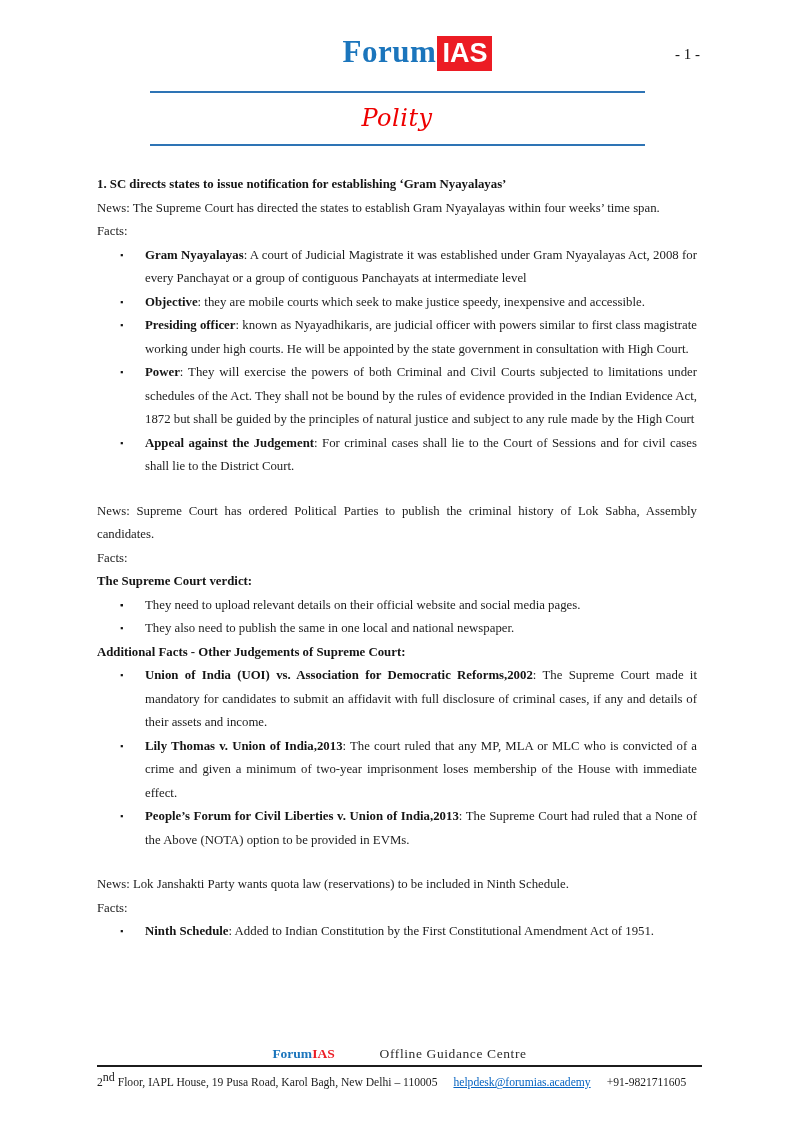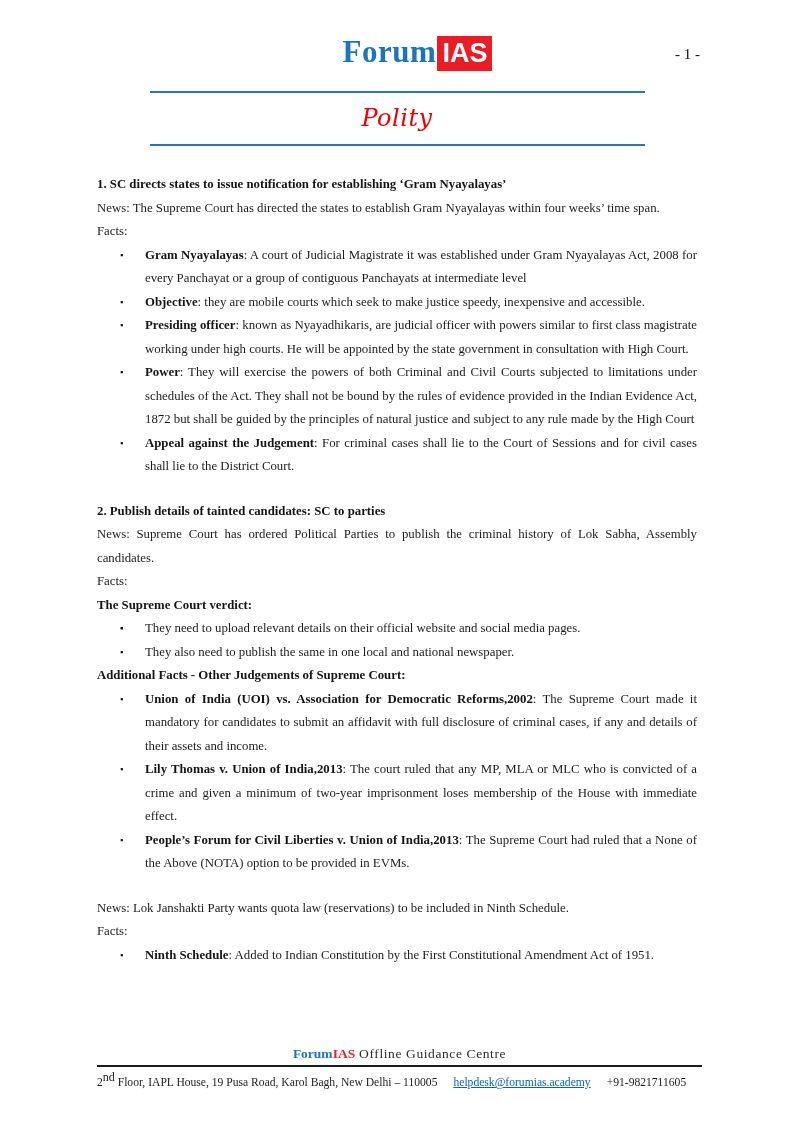--- a/index.html
+++ b/index.html
@@ -28,21 +28,21 @@
   .subheading { font-weight:bold; color:#151515; }
   .bullet { position:relative; padding-left:48px; }
   .marker { position:absolute; left:23px; top:0; font-size:9px; line-height:23.5px; color:#111; }
   .b-bold { font-weight:bold; color:#151515; }
   .sec1 { margin-top:27px; }
   
   .footer { position:absolute; left:97px; right:92px; bottom:34px; }
   .footer-centre { text-align:center; font-size:13.5px; margin-bottom:3px; color:#222; }
   .f-blue { color:#1b75bc; font-weight:bold; }
   .f-red  { color:#ec1c24; font-weight:bold; }
-  .f-rest { color:#2b2b2b; letter-spacing:0.6px; }
+  .f-rest { color:#2b2b2b; letter-spacing:0.6px;padding-left:41px; }
   .footer-rule { border:none; border-top:2px solid #1c1c1c; margin:1px 0 3px 0; }
   .footer-address { font-size:11.6px; white-space:nowrap; color:#1c1c1c; }
   .footer-address sup { font-size:12px; }
   .footer-email { color:#0563c1; text-decoration:underline; margin-left:16px; cursor:pointer; }
   .footer-phone { margin-left:16px; }
 </style>
 </head>
 <body>
 
 <div class="page">
@@ -77,21 +77,20 @@
       </div>
       <div class="bullet">
         <span class="marker">▪</span><span class="b-bold">Power</span><span>: They will exercise the powers of both Criminal and Civil Courts subjected to limitations under schedules of the Act. They shall not be bound by the rules of evidence provided in the Indian Evidence Act, 1872 but shall be guided by the principles of natural justice and subject to any rule made by the High Court</span>
       </div>
       <div class="bullet">
         <span class="marker">▪</span><span class="b-bold">Appeal against the Judgement</span><span>: For criminal cases shall lie to the Court of Sessions and for civil cases shall lie to the District Court.</span>
       </div>
     </div>
 
     <div class="section">
-      <p class="section-heading">2. Publish details of tainted candidates: SC to parties</p>
       <p>News: Supreme Court has ordered Political Parties to publish the criminal history of Lok Sabha, Assembly candidates.</p>
       <p>Facts:</p>
       <p class="subheading">The Supreme Court verdict:</p>
       <div class="bullet">
         <span class="marker">▪</span><span class="b-bold"></span>
       </div>
       <div class="bullet">
         <span class="marker">▪</span><span class="b-bold"></span><span>They need to upload relevant details on their official website and social media pages.</span>
       </div>
       <div class="bullet">

